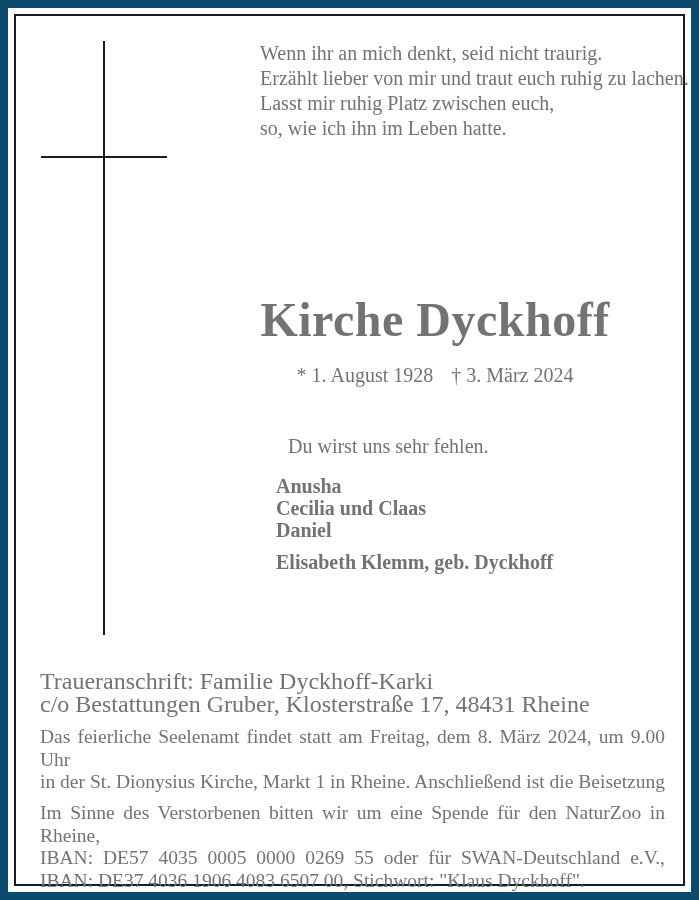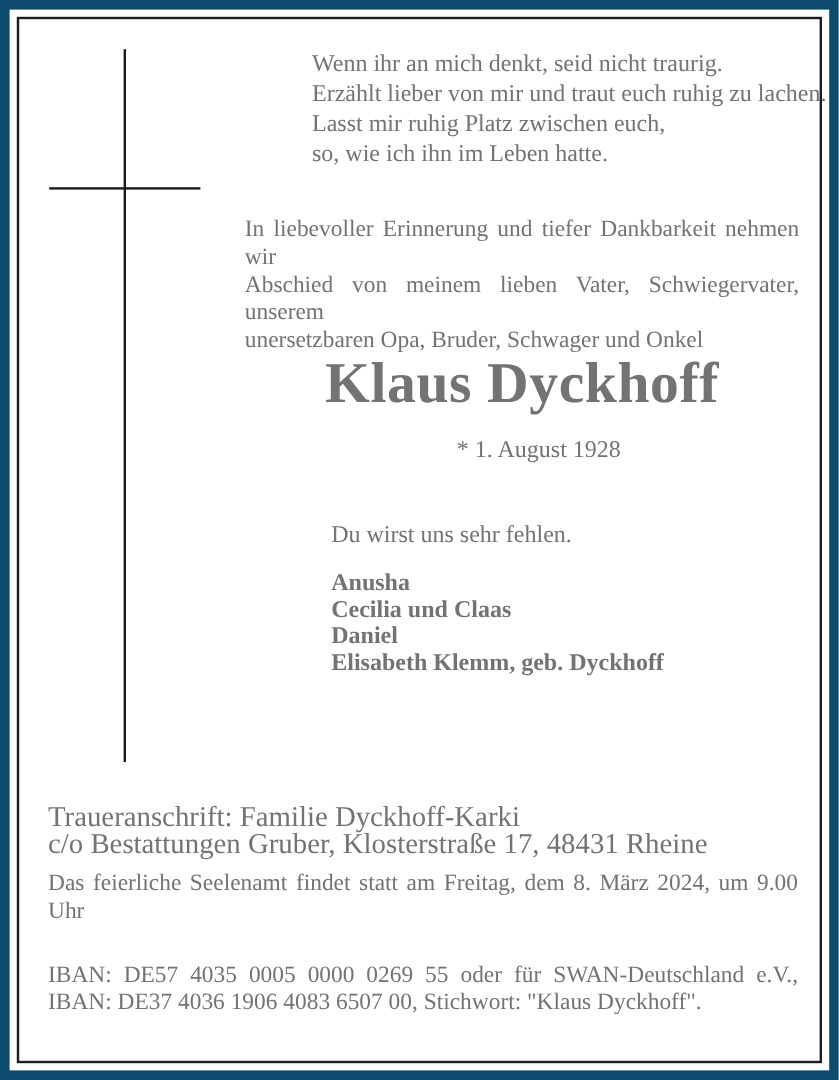--- a/index.html
+++ b/index.html
@@ -63,45 +63,45 @@
     top: 279px;
     width: 482px;
     margin: 0;
     text-align: center;
     font-size: 48px;
     line-height: 50px;
     font-weight: 700;
     letter-spacing: 0.5px;
   }
   .dates {
-    left: 202px;
+    left: 188px;
     top: 347px;
     width: 462px;
     display: flex;
     justify-content: center;
     gap: 18px;
     font-size: 20px;
     line-height: 25px;
   }
   .farewell {
-    left: 260px;
+    left: 272px;
     top: 418px;
     font-size: 20px;
     line-height: 25px;
   }
   .mourners {
     left: 260px;
     top: 459px;
     width: 400px;
     font-size: 20px;
     line-height: 22px;
     font-weight: 700;
     white-space: nowrap;
   }
-  .mourners .gap-before { }
+  .mourners .gap-before { margin-top: 10px; }
   .mourners .gap-before-lg { margin-top: 16px; }
   .address {
     left: 24px;
     top: 654px;
     font-size: 24px;
     line-height: 22.5px;
   }
   .service {
     left: 24px;
     top: 710px;
@@ -129,49 +129,47 @@
       <div class="cross-h"></div>
     </div>
 
     <div class="block verse">
       <div class="line plain">Wenn ihr an mich denkt, seid nicht traurig.</div>
       <div class="line plain">Erzählt lieber von mir und traut euch ruhig zu lachen.</div>
       <div class="line plain">Lasst mir ruhig Platz zwischen euch,</div>
       <div class="line plain">so, wie ich ihn im Leben hatte.</div>
     </div>
 
-    <div class="block intro">
-      <div class="line just">In liebevoller Erinnerung und tiefer Dankbarkeit nehmen wir</div>
-      <div class="line just">Abschied von meinem lieben Vater, Schwiegervater, unserem</div>
-      <div class="line plain">unersetzbaren Opa, Bruder, Schwager und Onkel</div>
-    </div>
 
-    <h1 class="block name">Klaus Dyckhoff</h1>
+    <h1 class="block name">Kirche Dyckhoff</h1>
 
     <div class="block dates">
       <span>* 1. August 1928</span>
+      <span>† 3. März 2024</span>
     </div>
 
     <div class="block farewell">Du wirst uns sehr fehlen.</div>
 
     <div class="block mourners">
       <div class="line plain">Anusha</div>
       <div class="line plain">Cecilia und Claas</div>
       <div class="line plain">Daniel</div>
       <div class="line plain gap-before">Elisabeth Klemm, geb. Dyckhoff</div>
     </div>
 
     <div class="block address">
       <div class="line plain">Traueranschrift: Familie Dyckhoff-Karki</div>
       <div class="line plain">c/o Bestattungen Gruber, Klosterstraße 17, 48431 Rheine</div>
     </div>
 
     <div class="block service">
       <div class="line just">Das feierliche Seelenamt findet statt am Freitag, dem 8. März 2024, um 9.00 Uhr</div>
+      <div class="line just">in der St. Dionysius Kirche, Markt 1 in Rheine. Anschließend ist die Beisetzung</div>
     </div>
 
     <div class="block donation">
+      <div class="line just">Im Sinne des Verstorbenen bitten wir um eine Spende für den NaturZoo in Rheine,</div>
       <div class="line just">IBAN: DE57 4035 0005 0000 0269 55 oder für SWAN-Deutschland e.V.,</div>
       <div class="line plain">IBAN: DE37 4036 1906 4083 6507 00, Stichwort: "Klaus Dyckhoff".</div>
     </div>
 
   </div>
 </div>
 
 </body></html>

